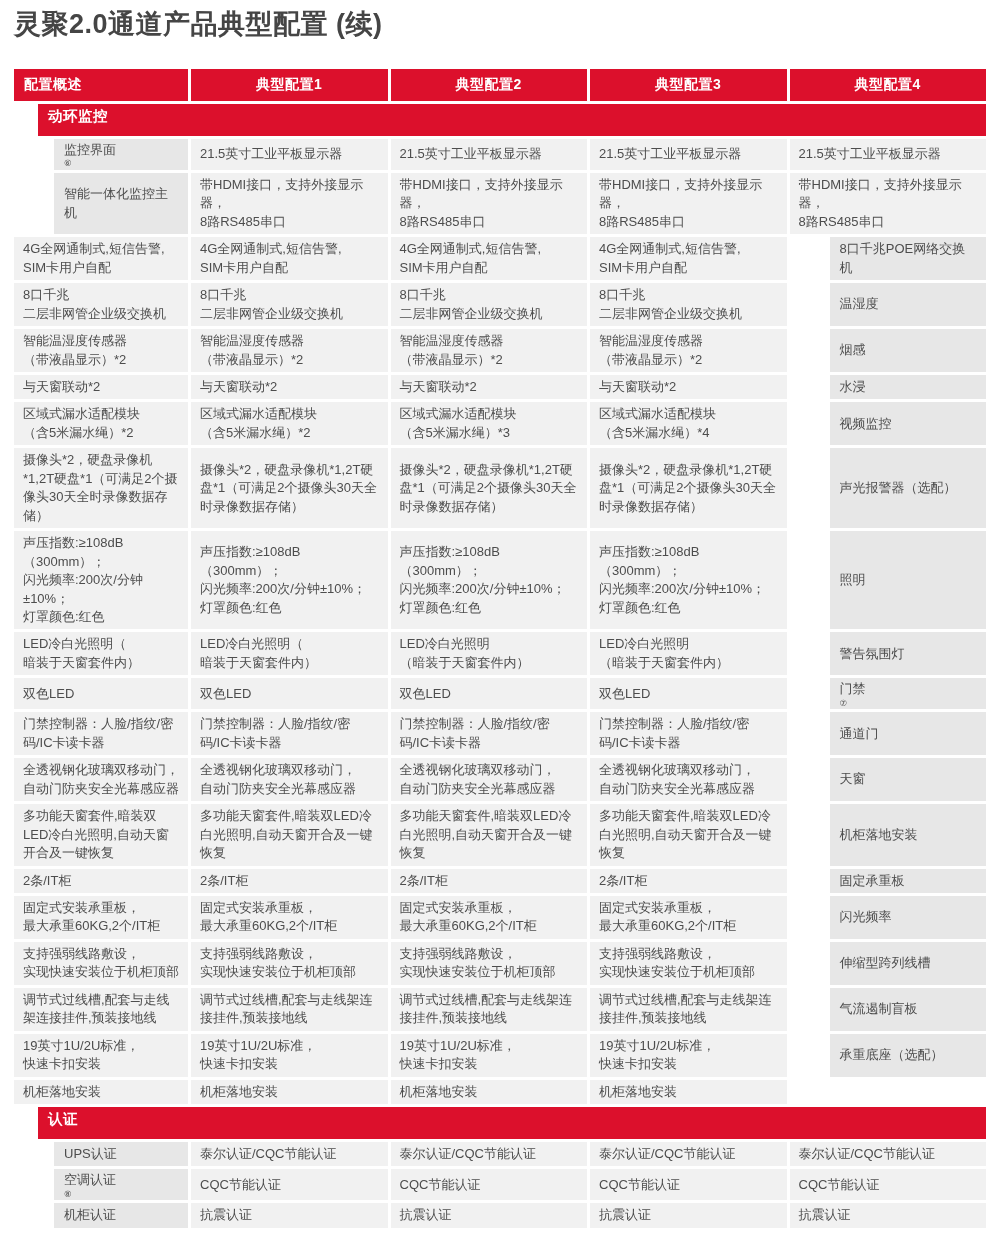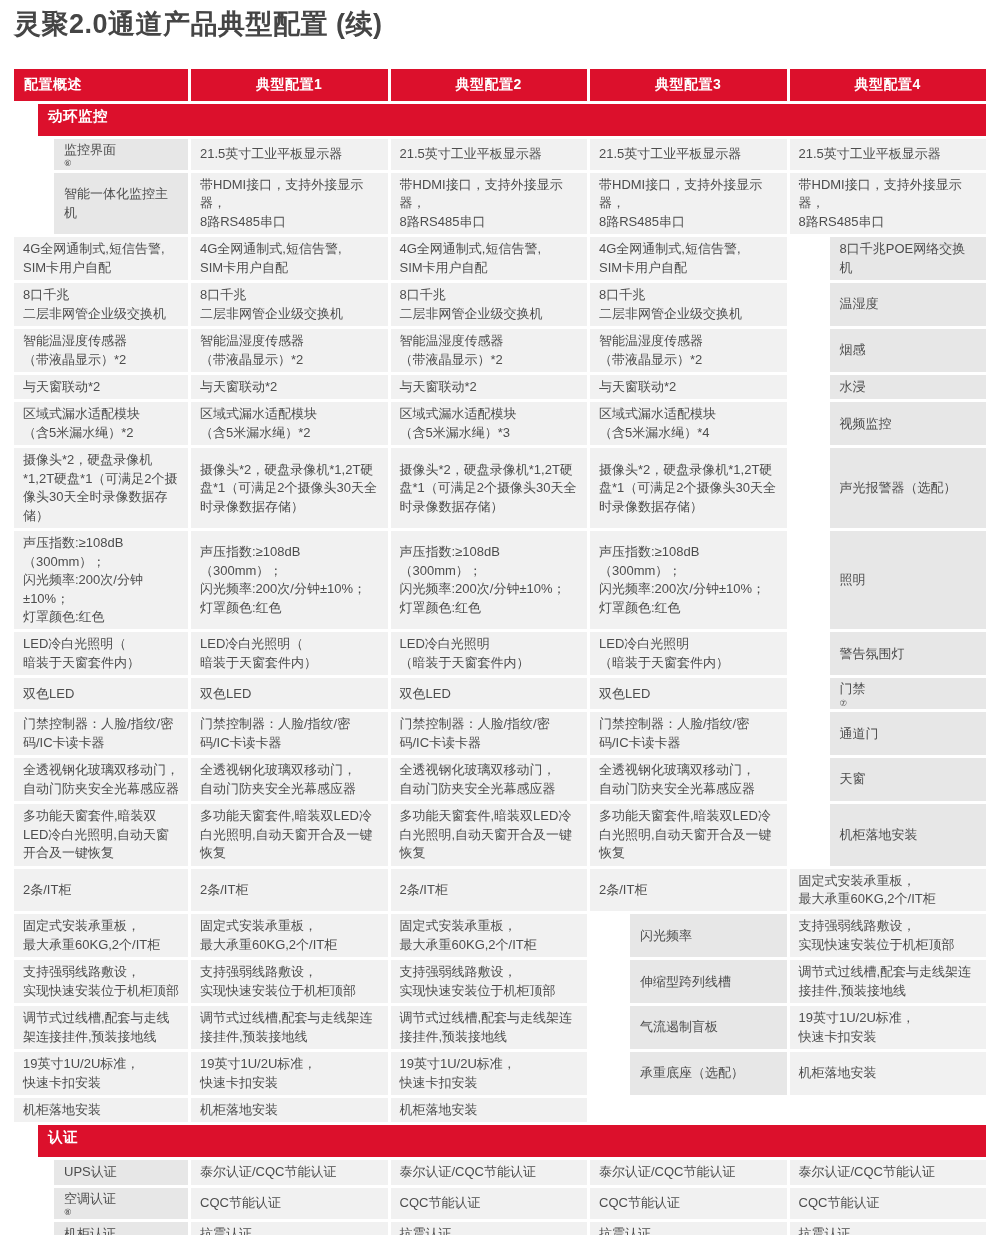--- a/index.html
+++ b/index.html
@@ -309,20 +309,23 @@
       </div>
 
   <div class="cell val">2条/IT柜</div>
 
   <div class="cell val">2条/IT柜</div>
 
   <div class="cell val">2条/IT柜</div>
 
   <div class="cell val">2条/IT柜</div>
 
+  <div class="cell lbl">
+        <span class="lbl-text">固定承重板</span>
+      </div>
 
   <div class="cell val">固定式安装承重板，
 最大承重60KG,2个/IT柜</div>
 
   <div class="cell val">固定式安装承重板，
 最大承重60KG,2个/IT柜</div>
 
   <div class="cell val">固定式安装承重板，
 最大承重60KG,2个/IT柜</div>
 

